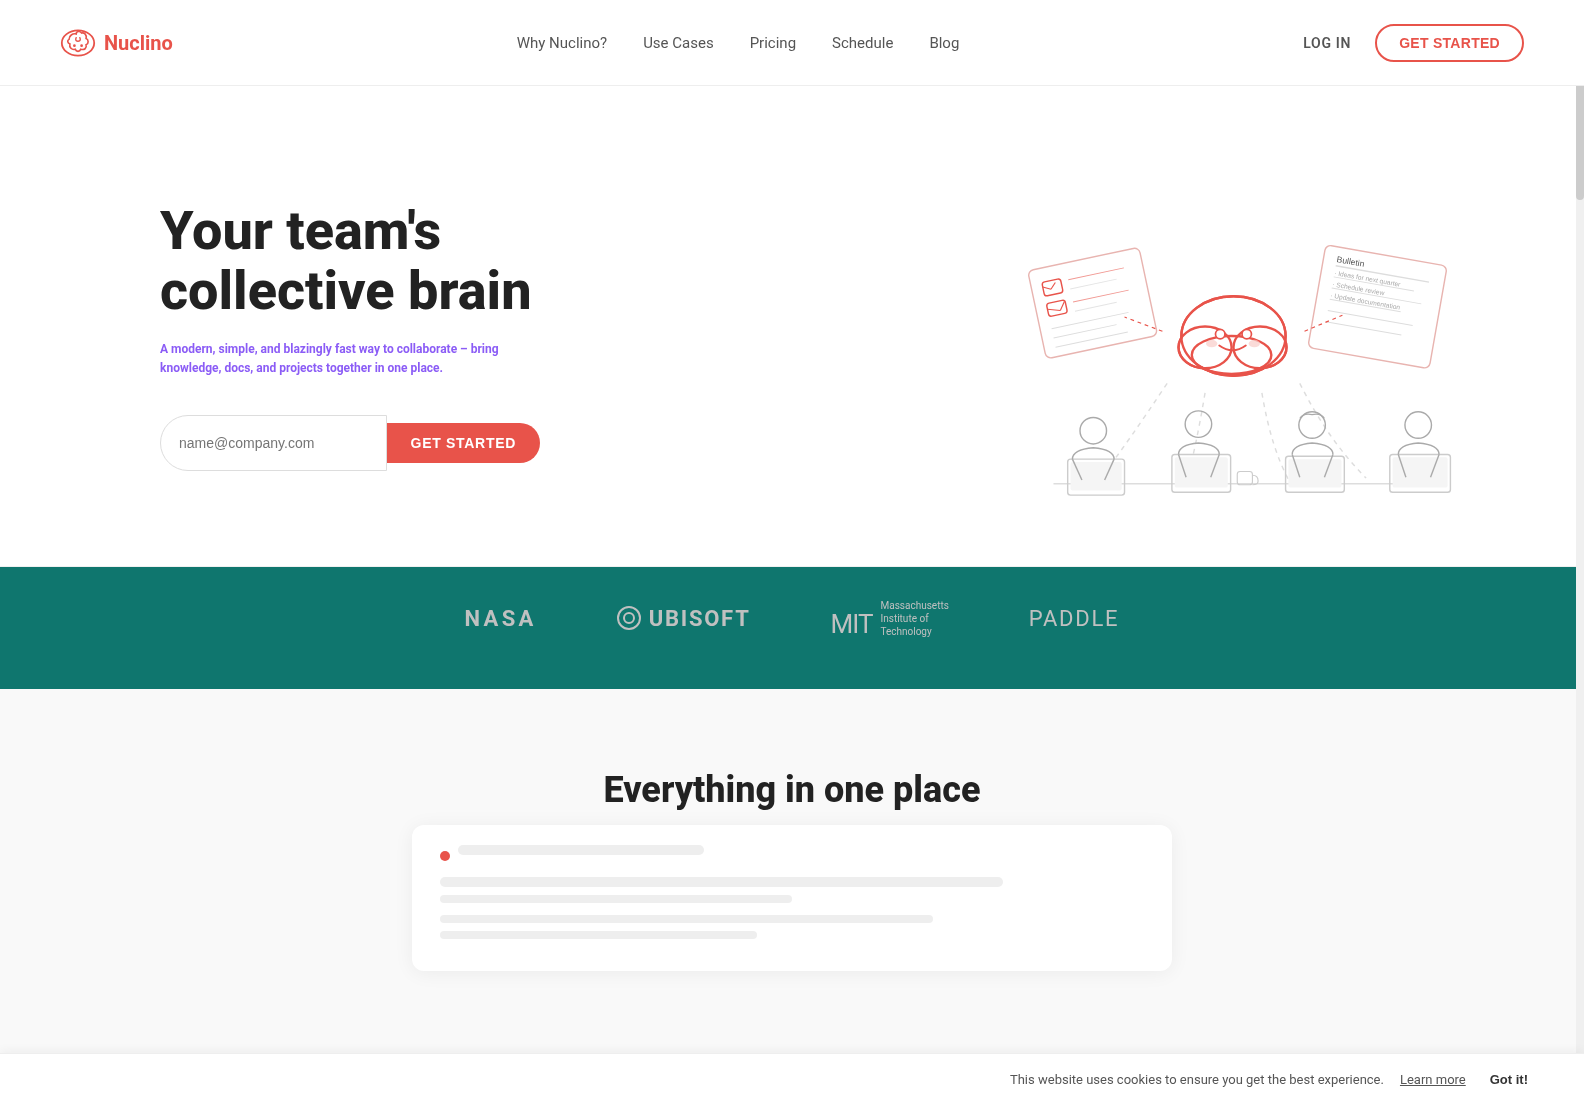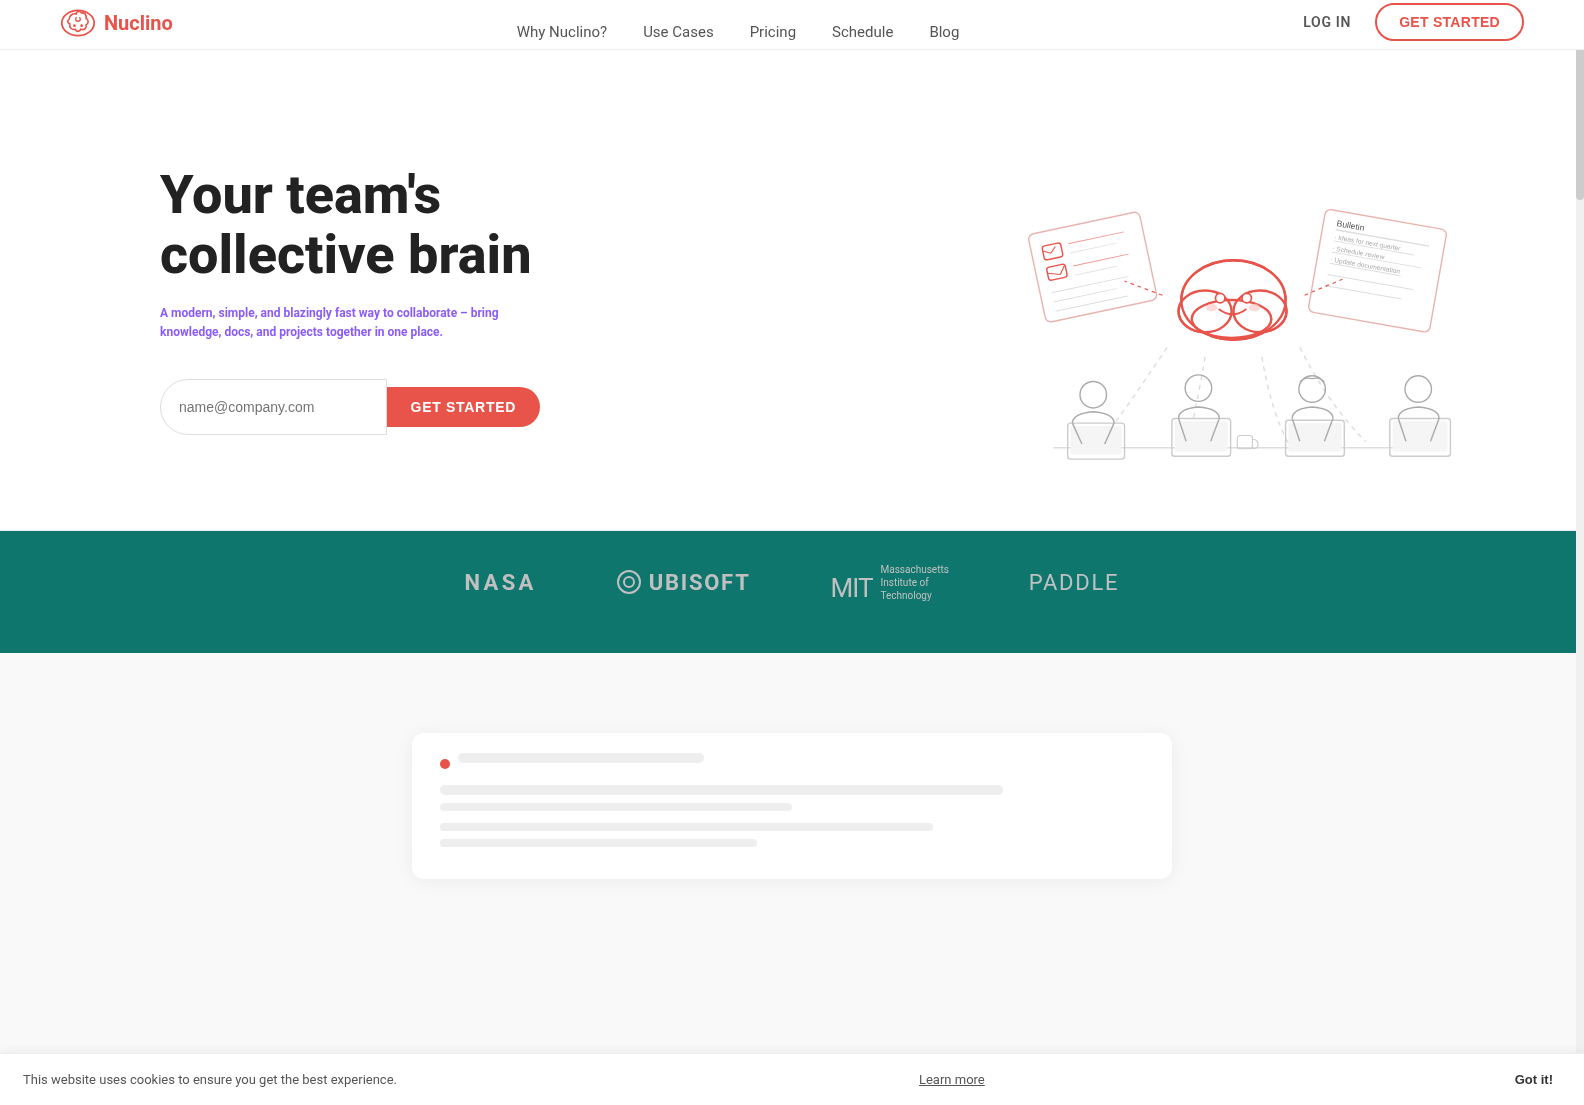--- a/index.html
+++ b/index.html
@@ -6,24 +6,24 @@
     body {
       font-family: -apple-system, BlinkMacSystemFont, 'Segoe UI', Roboto, sans-serif;
       background: #f9f9f9;
       color: #333;
       overflow-x: hidden;
     }
 
     
     .navbar {
       display: flex;
-      align-items: flex-end;
+      align-items: center;
       justify-content: space-between;
-      padding: 8px 60px;
-      height: 50px;
+      padding: 0 60px;
+      height: 86px;
       background: #fff;
       border-bottom: 1px solid #eee;
       position: sticky;
       top: 0;
       z-index: 100;
     }
     .navbar-logo {
       display: flex;
       align-items: center;
       gap: 8px;
@@ -265,24 +265,25 @@
     }
 
     
     .cookie-banner {
       position: fixed;
       bottom: 0;
       left: 0;
       right: 0;
       background: #fff;
       border-top: 1px solid #eee;
-      padding: 14px 23px;
-      display: flex;
-      align-items: center;
-      justify-content: space-between;
+      padding: 14px 48px;
+      display: flex;
+      align-items: center;
+      justify-content: flex-end;
+      gap: 16px;
       font-size: 13px;
       color: #555;
       z-index: 200;
       box-shadow: 0 -2px 10px rgba(0,0,0,0.05);
     }
     .cookie-text {
       color: #555;
     }
     .cookie-learn-more {
       color: #555;
@@ -483,20 +484,21 @@
     <span>UBISOFT</span>
   </div>
   <div class="partner-logo mit">
     <span class="mit-letters">MIT</span>
     <div class="mit-full">Massachusetts<br>Institute of<br>Technology</div>
   </div>
   <div class="partner-logo paddle">paddle</div>
 </section>
 
 <section class="features-section">
+  <h2 class="features-title">Everything in one place</h2>
 
   <div class="features-preview">
     <div class="preview-line">
       <div class="preview-red-dot"></div>
       <div class="preview-bar short"></div>
     </div>
     <div class="preview-bar medium"></div>
     <div class="preview-bar" style="width:50%; height:8px; background:#eee; border-radius:4px; margin-bottom:12px;"></div>
     <div class="preview-bar" style="width:70%; height:8px; background:#eee; border-radius:4px; margin-bottom:8px;"></div>
     <div class="preview-bar" style="width:45%; height:8px; background:#eee; border-radius:4px;"></div>

